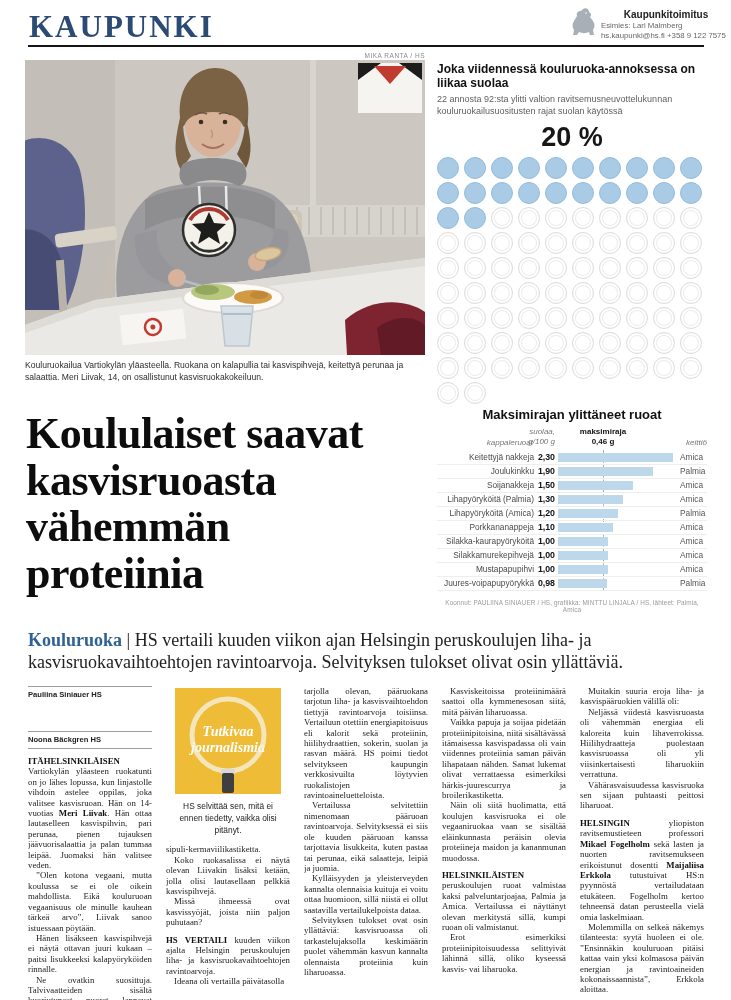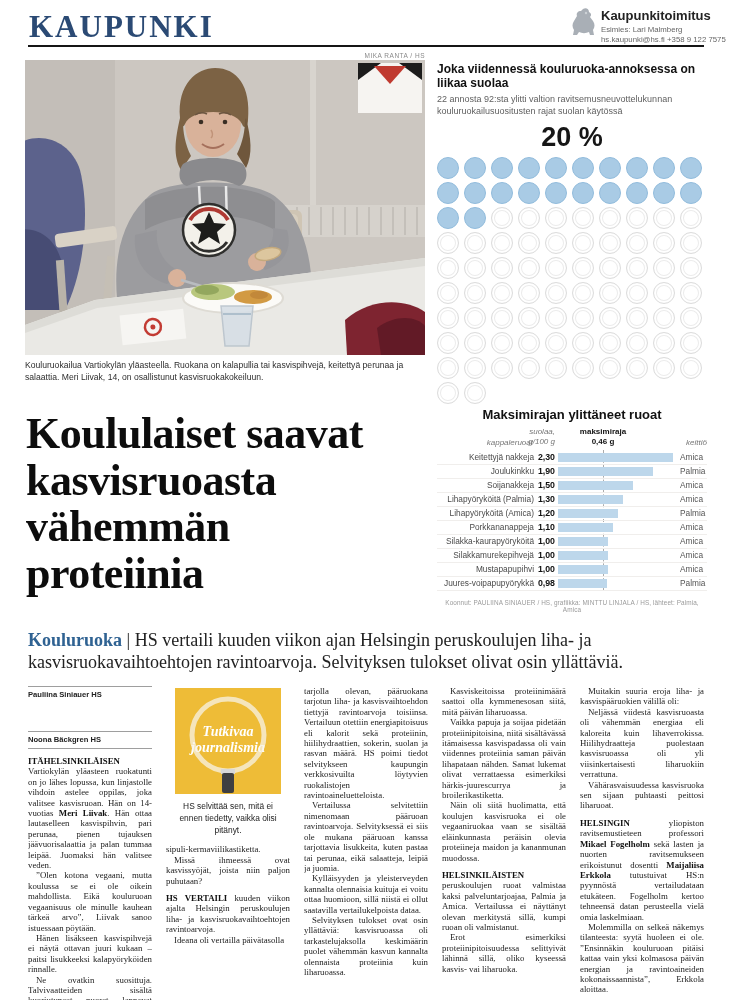--- a/index.html
+++ b/index.html
@@ -2,21 +2,21 @@
 <html lang="fi"><head>
 <meta charset="utf-8">
 <style>
   html,body{margin:0;padding:0;background:#fff;}
   .page{position:relative;width:731px;height:1000px;background:#fff;overflow:hidden;
         font-family:"Liberation Serif",serif;color:#1a1a1a;}
   
   .masthead-title{position:absolute;left:29px;top:9px;font-family:"Liberation Serif",serif;
                   font-weight:bold;font-size:31px;letter-spacing:2px;color:#2b4a74;}
   .dept{position:absolute;left:601px;top:8px;width:130px;font-family:"Liberation Sans",sans-serif;line-height:1.3;}
-  .dept .d1{font-size:13px;font-weight:bold;color:#222;}
+  .dept .d1{font-size:10px;font-weight:bold;color:#222;text-align:center;}
   .dept .d2{font-size:7.8px;color:#666;}
   .lion{position:absolute;left:570px;top:7px;}
   .head-rule{position:absolute;left:28px;top:45px;width:676px;height:2px;background:#151515;}
   
   .photo-credit{position:absolute;left:25px;top:52px;width:400px;text-align:right;
                 font-family:"Liberation Sans",sans-serif;font-size:6.5px;letter-spacing:.5px;color:#8a8a8a;}
   .photo{position:absolute;left:25px;top:60px;width:400px;height:295px;background:#ccc7c1;overflow:hidden;}
   .photo-caption{position:absolute;left:25px;top:359px;width:400px;
                  font-family:"Liberation Sans",sans-serif;font-size:8.6px;line-height:1.4;color:#2e2e2e;}
   
@@ -391,29 +391,30 @@
           <g>
             <circle cx="53" cy="47" r="36" fill="none" stroke="#f7f3e8" stroke-opacity="0.75" stroke-width="5"></circle>
             <rect x="46" y="81" width="14" height="5" fill="#d8d8d8"></rect>
             <rect x="47" y="85" width="12" height="20" rx="2" fill="#3f3f41"></rect>
           </g>
         </svg>
       </div>
       <div class="infobox-caption">HS selvittää sen, mitä ei ennen tiedetty, vaikka olisi pitänyt.</div>
       <div class="paras">
           <p class="c">sipuli-kermaviilikastiketta.</p>
+          <p>Koko ruokasalissa ei näytä olevan Liivakin lisäksi ketään, jolla olisi lautasellaan pelkkiä kasvispihvejä.</p>
           <p>Missä ihmeessä ovat kasvissyöjät, joista niin paljon puhutaan?</p>
           <p class="s"><strong>HS VERTAILI</strong> kuuden viikon ajalta Helsingin peruskoulujen liha- ja kasvisruokavaihtoehtojen ravintoarvoja.</p>
           <p>Ideana oli vertailla päivätasolla</p>
         </div>
     </div>
     <div class="col" style="left:276px">
         <div class="paras">
           <p class="c">tarjolla olevan, pääruokana tarjotun liha- ja kasvisvaihtoehdon tiettyjä ravintoarvoja toisiinsa. Vertailuun otettiin energiapitoisuus eli kalorit sekä proteiinin, hiilihydraattien, sokerin, suolan ja rasvan määrä. HS poimi tiedot selvitykseen kaupungin verkkosivuilta löytyvien ruokalistojen ravintoaineluetteloista.</p>
-          <p>Vertailussa selvitettiin nimenomaan pääruoan ravintoarvoja. Selvityksessä ei siis ole mukana pääruoan kanssa tarjottavia lisukkeita, kuten pastaa tai perunaa, eikä salaatteja, leipiä ja juomia.</p>
+          <p>Vertailussa selvitettiin nimenomaan pääruoan ravintoarvoja. Selvityksessä ei siis ole kuuden pääruoan kanssa tarjottavia lisukkeita, kuten pastaa tai perunaa, eikä salaatteja, leipiä ja juomia.</p>
           <p>Kylläisyyden ja yleisterveyden kannalta olennaisia kuituja ei voitu ottaa huomioon, sillä niistä ei ollut saatavilla vertailukelpoista dataa.</p>
           <p>Selvityksen tulokset ovat osin yllättäviä: kasvisruoassa oli tarkastelujaksolla keskimäärin puolet vähemmän kasvun kannalta olennaista proteiinia kuin liharuoassa.</p>
         </div>
       </div>
     <div class="col" style="left:414px">
         <div class="paras">
           <p>Kasviskeitoissa proteiinimäärä saattoi olla kymmenesosan siitä, mitä päivän liharuoassa.</p>
           <p>Vaikka papuja ja soijaa pidetään proteiinipitoisina, niitä sisältävässä itämaisessa kasvispadassa oli vain viidennes proteiinia saman päivän lihapataan nähden. Samat lukemat olivat verrattaessa esimerkiksi härkis-juurescurrya ja broilerikastiketta.</p>
           <p>Näin oli siitä huolimatta, että koulujen kasvisruoka ei ole vegaaniruokaa vaan se sisältää eläinkunnasta peräisin olevia proteiineja maidon ja kananmunan muodossa.</p>
           <p class="s"><strong>HELSINKILÄISTEN</strong> peruskoulujen ruoat valmistaa kaksi palveluntarjoajaa, Palmia ja Amica. Vertailussa ei näyttänyt olevan merkitystä sillä, kumpi ruoan oli valmistanut.</p>

